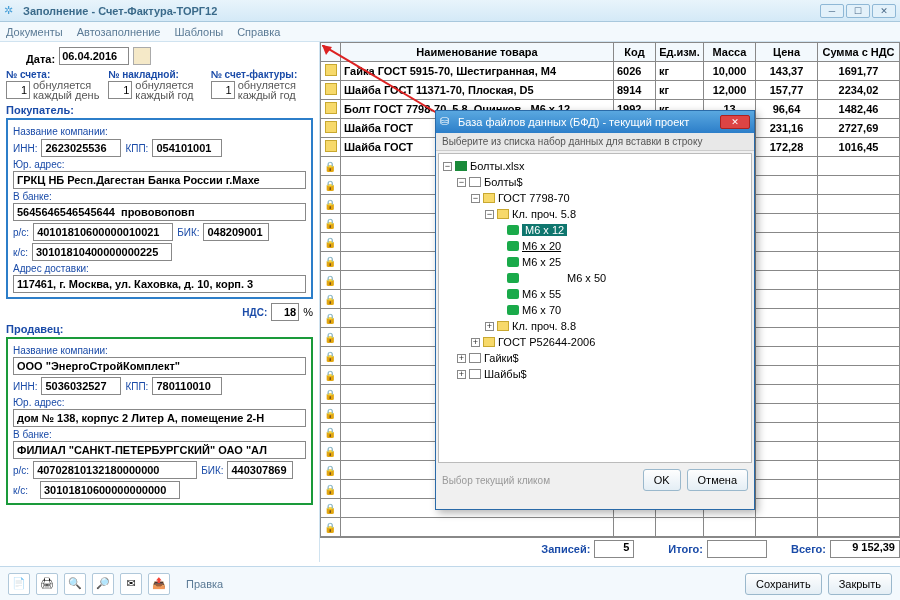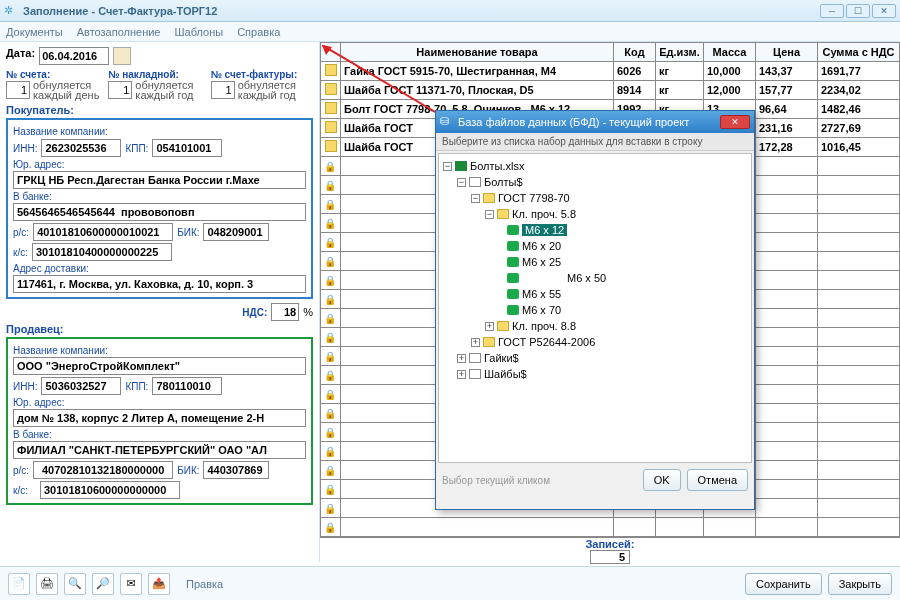--- a/index.html
+++ b/index.html
@@ -6,21 +6,21 @@
 body{background:#fff;width:900px;height:600px;overflow:hidden;position:relative;}
 .titlebar{height:22px;background:linear-gradient(#e8f4fb,#d4e9f7);border-bottom:1px solid #a8c8dd;display:flex;align-items:center;padding:0 4px;color:#3a6a8a;}
 .titlebar .icon{width:14px;height:14px;margin-right:5px;color:#49a0d8;}
 .titlebar .ttl{flex:1;font-weight:bold;}
 .winbtns{display:flex;gap:2px;}
 .winbtn{width:24px;height:14px;border:1px solid #8fb8d6;background:#e3f1fa;border-radius:2px;display:flex;align-items:center;justify-content:center;font-size:9px;color:#4a6a88;}
 .menubar{height:20px;background:#f3f9fd;border-bottom:1px solid #d0e3f0;display:flex;align-items:center;padding:0 6px;gap:14px;color:#5a7a95;}
 .menubar span{cursor:default;}
 .main{display:flex;height:520px;}
 .leftpane{width:320px;padding:5px 6px;border-right:1px solid #d0e3f0;overflow:hidden;}
-.daterow{display:flex;align-items:flex-start;gap:4px;margin-bottom:4px;font-weight:bold;}
+.daterow{display:flex;align-items:flex-end;gap:4px;margin-bottom:4px;font-weight:bold;margin-left:20px;}
 .daterow input{width:70px;height:18px;border:1px solid #888;padding:0 2px;font-weight:bold;}
 .btntiny{width:18px;height:18px;border:1px solid #aaa;background:#f5e9c8;}
 .counters{display:flex;margin-bottom:3px;}
 .cntbox{flex:1;}
 .cntlbl{color:#1a4ba8;font-weight:bold;font-size:10px;margin-bottom:1px;}
 .cntrow{display:flex;align-items:flex-start;gap:3px;}
 .cntrow input{width:24px;height:18px;border:1px solid #888;text-align:right;padding-right:2px;}
 .cnttxt{font-size:9px;color:#555;line-height:9px;}
 .section-lbl{color:#1a4ba8;font-weight:bold;margin:2px 0;}
 .box{border:2px solid;padding:4px 5px;margin-bottom:4px;}
@@ -31,25 +31,25 @@
 .inline{display:flex;align-items:center;gap:4px;margin-top:2px;}
 .inline .fldlbl{margin:0;}
 .inline input{height:18px;border:1px solid #888;padding:0 3px;font-weight:bold;}
 .ndsrow{display:flex;justify-content:flex-end;align-items:center;gap:4px;margin:2px 0;}
 .ndsrow input{width:28px;height:18px;border:1px solid #888;text-align:right;padding-right:2px;font-weight:bold;}
 .rightpane{flex:1;position:relative;}
 table.grid{width:100%;border-collapse:collapse;table-layout:fixed;}
 table.grid th,table.grid td{border:1px solid #888;height:19px;padding:0 3px;white-space:nowrap;overflow:hidden;}
 table.grid th{background:#f3f9fd;font-weight:bold;text-align:center;}
 table.grid td{font-weight:bold;}
-table.grid td.num{text-align:left;}
+table.grid td.num{text-align:center;}
 table.grid td.edit{width:18px;text-align:center;padding:0;}
 .editico{display:inline-block;width:12px;height:12px;background:#f7d96a;border:1px solid #c8a830;}
 .lockico{color:#999;font-size:10px;}
-.totals{display:flex;align-items:center;height:22px;border-top:1px solid #888;font-weight:bold;flex-direction:column;}
+.totals{display:flex;align-items:center;height:22px;border-top:1px solid #888;font-weight:bold;}
 .totals .lbl{padding:0 4px;color:#1a4ba8;}
 .totals .val{border:1px solid #888;height:18px;padding:0 4px;text-align:right;min-width:40px;display:inline-block;}
 .bottombar{position:absolute;left:0;right:0;bottom:0;height:34px;border-top:1px solid #c0d8ea;background:#f3f9fd;display:flex;align-items:center;padding:0 8px;gap:6px;}
 .tbtn{width:22px;height:22px;border:1px solid #b0c8da;background:#fff;border-radius:2px;display:flex;align-items:center;justify-content:center;}
 .bottombar .spacer{flex:1;}
 .bigbtn{height:22px;padding:0 10px;border:1px solid #9ab8cc;background:linear-gradient(#fefefe,#e4eef5);border-radius:3px;font-size:11px;}
 .dialog{position:absolute;left:435px;top:110px;width:320px;height:400px;border:1px solid #2a6aa8;background:#f0f0f0;box-shadow:3px 3px 8px rgba(0,0,0,.3);}
 .dlg-title{height:22px;background:linear-gradient(#5aa8e0,#2c7ec9);color:#fff;display:flex;align-items:center;padding:0 4px;font-size:11px;}
 .dlg-title .icon{width:14px;height:14px;margin-right:4px;}
 .dlg-close{width:30px;height:14px;background:#d44;border:1px solid #a22;border-radius:2px;color:#fff;display:flex;align-items:center;justify-content:center;font-size:9px;margin-left:auto;}
@@ -160,21 +160,21 @@
           <input style="width: 80px;" value="5036032527">
           <span class="fldlbl">КПП:</span>
           <input style="width: 70px;" value="780110010">
         </div>
       <div class="fldlbl">Юр. адрес:</div>
       <input class="fld" value="дом № 138, корпус 2 Литер А, помещение 2-Н" style="">
       <div class="fldlbl">В банке:</div>
       <input class="fld" value="ФИЛИАЛ &quot;САНКТ-ПЕТЕРБУРГСКИЙ&quot; ОАО &quot;АЛ" style="">
       <div class="inline">
           <span class="fldlbl">р/с:</span>
-          <input style="width: 140px; text-align: center;" value="40702810132180000000">
+          <input style="width: 164px;" value="40702810132180000000">
           <span class="fldlbl">БИК:</span>
           <input style="width: 66px;" value="440307869">
         </div>
       <div class="inline">
           <span class="fldlbl">к/с:</span>
           <input style="width: 140px; margin-left: 8px;" value="30101810600000000000">
         </div>
     </div>
   </div>
 
@@ -473,21 +473,21 @@
     <div class="tree-node" style="padding-left:42px">
         <span class="expander">−</span>
         <span class="tree-ico ico-folder"></span>
         <span>Кл. проч. 5.8</span>
       </div>
     <div id="treeitems">
         <div class="tree-node" style="padding-left: 64px;">
           <span class="tree-ico ico-item"></span>
           <span class="selected">М6 х 12</span>
         </div>
-        <div class="tree-node" style="padding-left: 64px;">
+        <div class="tree-node" style="padding-left: 64px; text-decoration: underline;">
           <span class="tree-ico ico-item"></span>
           <span>М6 х 20</span>
         </div>
         <div class="tree-node" style="padding-left: 64px;">
           <span class="tree-ico ico-item"></span>
           <span>М6 х 25</span>
         </div>
         <div class="tree-node" style="padding-left: 64px; gap: 48px;">
           <span class="tree-ico ico-item"></span>
           <span>М6 х 50</span>

